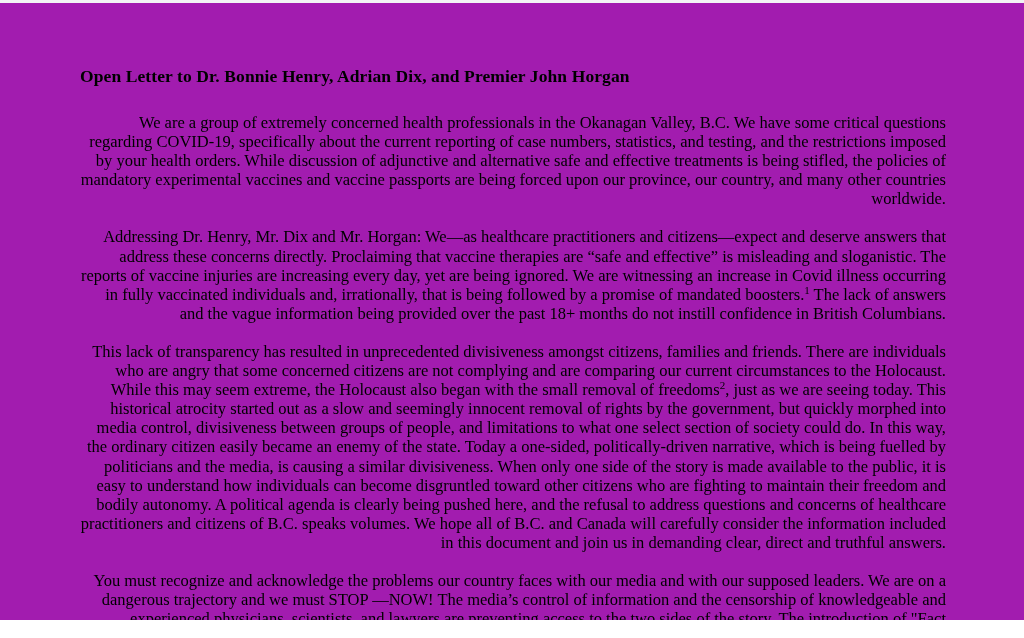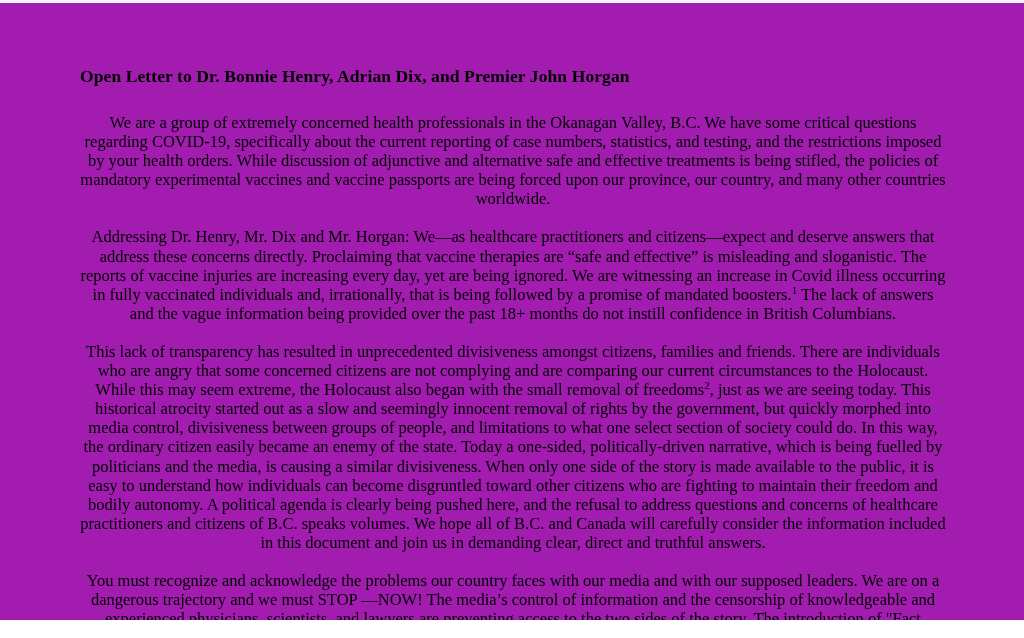--- a/index.html
+++ b/index.html
@@ -34,21 +34,21 @@
     font-size: 17.5px;
     font-weight: bold;
     line-height: 22px;
     margin: 0 0 26px 0;
     letter-spacing: 0.1px;
   }
   .doc-paragraph {
     font-size: 16.5px;
     line-height: 19.1px;
     margin: 0 0 19px 0;
-    text-align: center;
+    text-align: right;
   }
   .doc-paragraph sup {
     font-size: 11px;
     line-height: 0;
     vertical-align: super;
   }
 </style>
 </head>
 <body>
 

